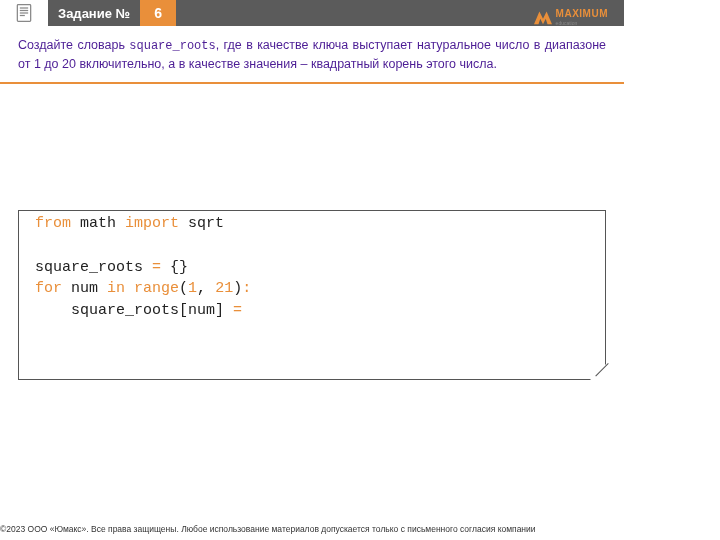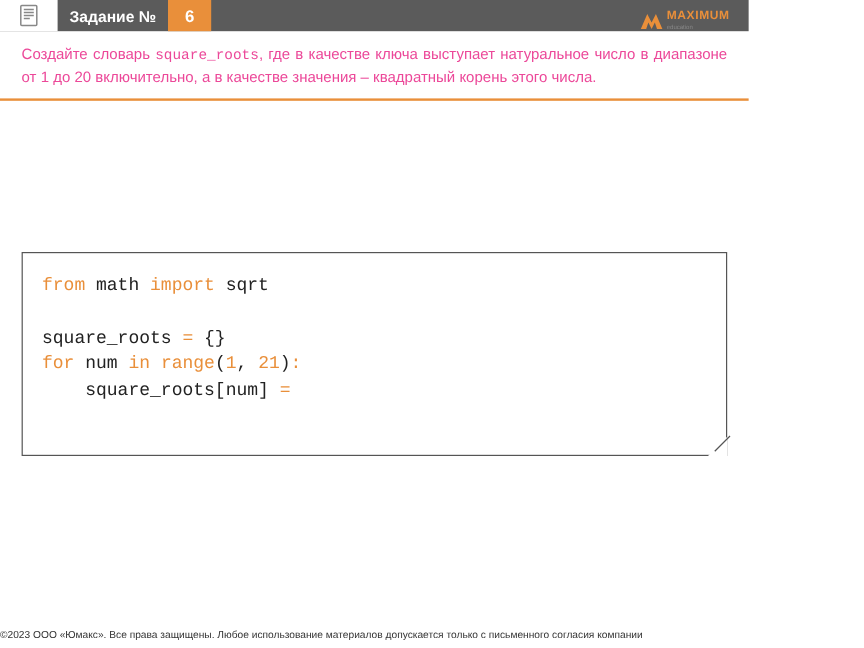--- a/index.html
+++ b/index.html
@@ -9,26 +9,26 @@
   .header-bar { position: relative; height: 26px; background: #5b5b5b; display: flex; align-items: center; }
   .doc-icon-wrap { width: 48px; height: 26px; background: #fff; display: flex; align-items: center; justify-content: center; }
   .doc-icon svg { display: block; }
   .task-label { color: #fff; font-size: 13px; font-weight: bold; padding-left: 10px; }
   .task-number-badge { background: #e98f3a; color: #fff; font-size: 14px; font-weight: bold; width: 36px; height: 26px; display: flex; align-items: center; justify-content: center; margin-left: 10px; }
   .logo { position: absolute; right: 16px; top: 0; height: 26px; display: flex; align-items: flex-end; }
   .logo-mark { width: 22px; height: 18px; fill: #e98f3a; }
   .logo-text { font-size: 10px; font-weight: bold; letter-spacing: 0.5px; color: #e98f3a; margin-left: 2px; font-family: Arial, sans-serif; }
   .logo-sub { font-size: 5px; color: #888; display:block; line-height:1; margin-left:2px; }
 
-  .task-desc { padding: 10px 18px 8px 18px; font-size: 12.5px; line-height: 1.45; color: #ec4899; text-align: justify; }
+  .task-desc { padding: 10px 18px 8px 18px; font-size: 12.5px; line-height: 1.45; color: #4c1d95; text-align: justify; }
   .task-desc .mono { font-family: Consolas, "Courier New", monospace; font-size: 12px; }
 
   .orange-rule { height: 2px; background: #e98f3a; margin: 0 0 0 0; }
 
-  .code-box { position: absolute; left: 18px; right: 18px; top: 210px; height: 170px; border: 1.5px solid #555; padding: 17px 16px; font-family: Consolas, "Courier New", monospace; font-size: 15px; line-height: 1.45; color: #222; white-space: pre; background:#fff; }
+  .code-box { position: absolute; left: 18px; right: 18px; top: 210px; height: 170px; border: 1.5px solid #555; padding: 2px 16px; font-family: Consolas, "Courier New", monospace; font-size: 15px; line-height: 1.45; color: #222; white-space: pre; background:#fff; }
   .code-corner { position: absolute; right: -1px; bottom: -1px; width: 0; height: 0; border-left: 16px solid transparent; border-bottom: 16px solid #fff; }
   .code-corner::after { content:""; position:absolute; right:-2px; bottom:-18px; width:18px; height:18px; border-top:1.5px solid #555; transform:rotate(-45deg); transform-origin: top right; }
 
   .kw { color: #e98f3a; }
   .num { color: #e98f3a; }
   .op { color: #e98f3a; }
 
   .footer { position: absolute; bottom: 6px; left: 0; right: 0; text-align: left; font-size: 8.5px; color: #333; }
 </style>
 </head>

